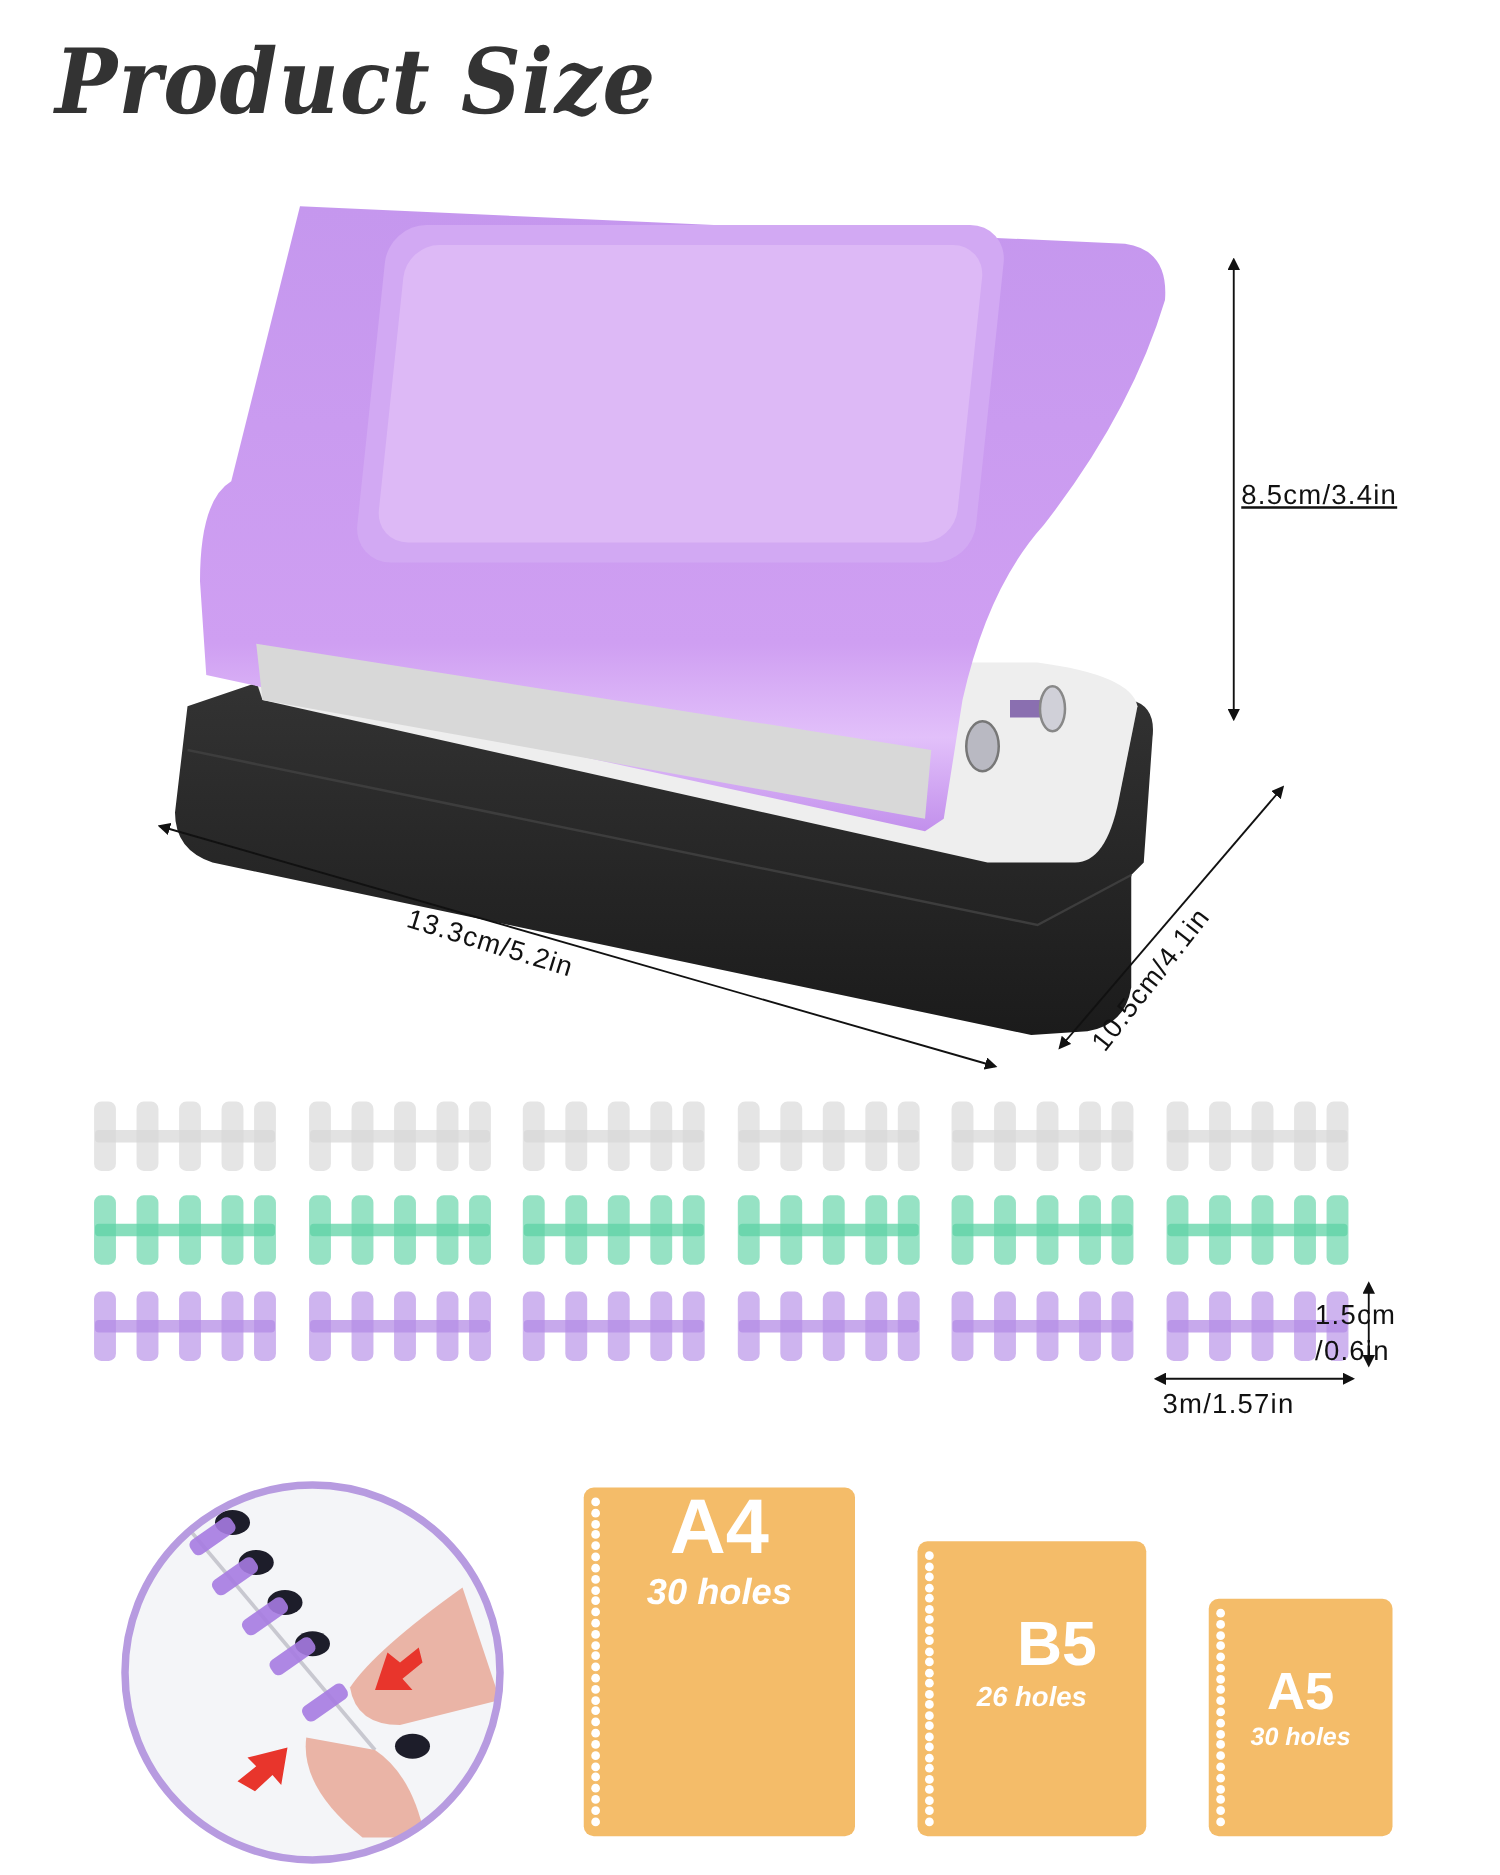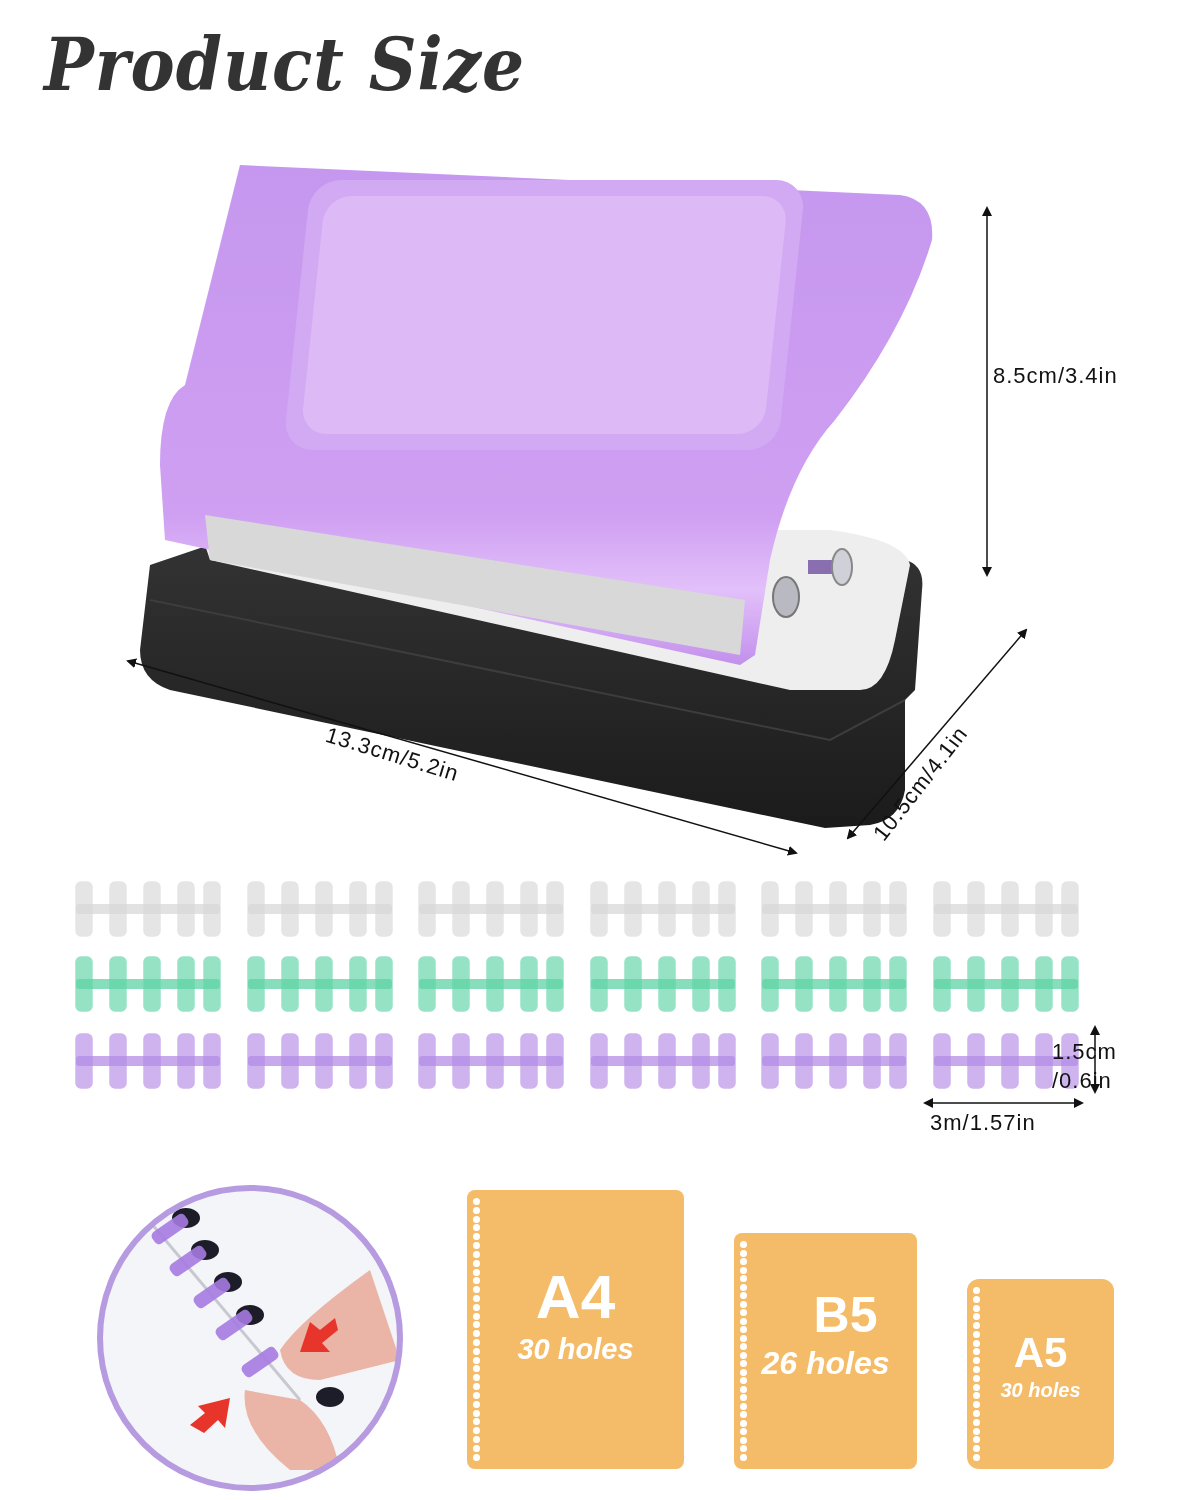--- a/index.html
+++ b/index.html
@@ -7,40 +7,40 @@
          font-family: "Liberation Sans", "DejaVu Sans", sans-serif; color: #111; }
   .abs { position: absolute; }
 
   .title { left: 44px; top: 22px; font-family: "DejaVu Serif", "Liberation Serif", serif;
            font-style: italic; font-weight: bold; font-size: 72px; color: #333333;
            letter-spacing: 1px; transform: scaleX(0.92); transform-origin: left top; }
 
   .dim-label { font-size: 22px; color: #111; letter-spacing: 1px; white-space: nowrap; }
   .dim-label.rot-width { left: 330px; top: 722px; transform: rotate(17deg); transform-origin: left top; }
   .dim-label.rot-depth { left: 868px; top: 830px; transform: rotate(-52deg); transform-origin: left top; }
-  .dim-label.height { left: 993px; top: 363px; }
+  .dim-label.height { left: 993px; top: 383px; text-decoration: underline; }
   .dim-label.ring-h { left: 1052px; top: 1037px; line-height: 29px; font-size: 22px; }
   .dim-label.ring-w { left: 930px; top: 1110px; }
 
   svg.overlay { position: absolute; left: 0; top: 0; }
 
   
   .paper { background: #f4bc69; border-radius: 8px; color: #ffffff; text-align: center; }
   .paper .holes { position: absolute; left: 6px; top: 8px; bottom: 8px; width: 8px;
                   display: flex; flex-direction: column; justify-content: space-between; }
   .paper .hole { width: 7px; height: 7px; border-radius: 50%; background: #fff; }
   .paper .size { font-weight: bold; display: block; }
   .paper .count { font-weight: bold; display: block; font-style: italic; }
   .paper-a4 { left: 467px; top: 1190px; width: 217px; height: 279px; }
-  .paper-a4 .size { font-size: 62px; margin-top: 75px; line-height: 64px; }
+  .paper-a4 .size { font-size: 62px; line-height: 64px; }
   .paper-a4 .count { font-size: 29px; margin-top: 4px; }
   .paper-b5 { left: 734px; top: 1233px; width: 183px; height: 236px; }
   .paper-b5 .size { font-size: 50px; margin-top: 56px; line-height: 52px; margin-left: 40px; }
-  .paper-b5 .count { font-size: 32px; margin-top: 4px; }
-  .paper-a5 { left: 967px; top: 1279px; width: 147px; height: 190px; border-radius: 12px; }
+  .paper-b5 .count { font-size: 22px; margin-top: 4px; }
+  .paper-a5 { left: 967px; top: 1279px; width: 147px; height: 190px; }
   .paper-a5 .size { font-size: 42px; margin-top: 52px; line-height: 44px; }
   .paper-a5 .count { font-size: 20px; margin-top: 4px; }
 
   .ring-row { position: absolute; left: 72px; width: 1010px; height: 58px; display: flex; justify-content: space-between; }
 </style>
 </head>
 <body>
 
 <div class="abs title">Product Size</div>
 

